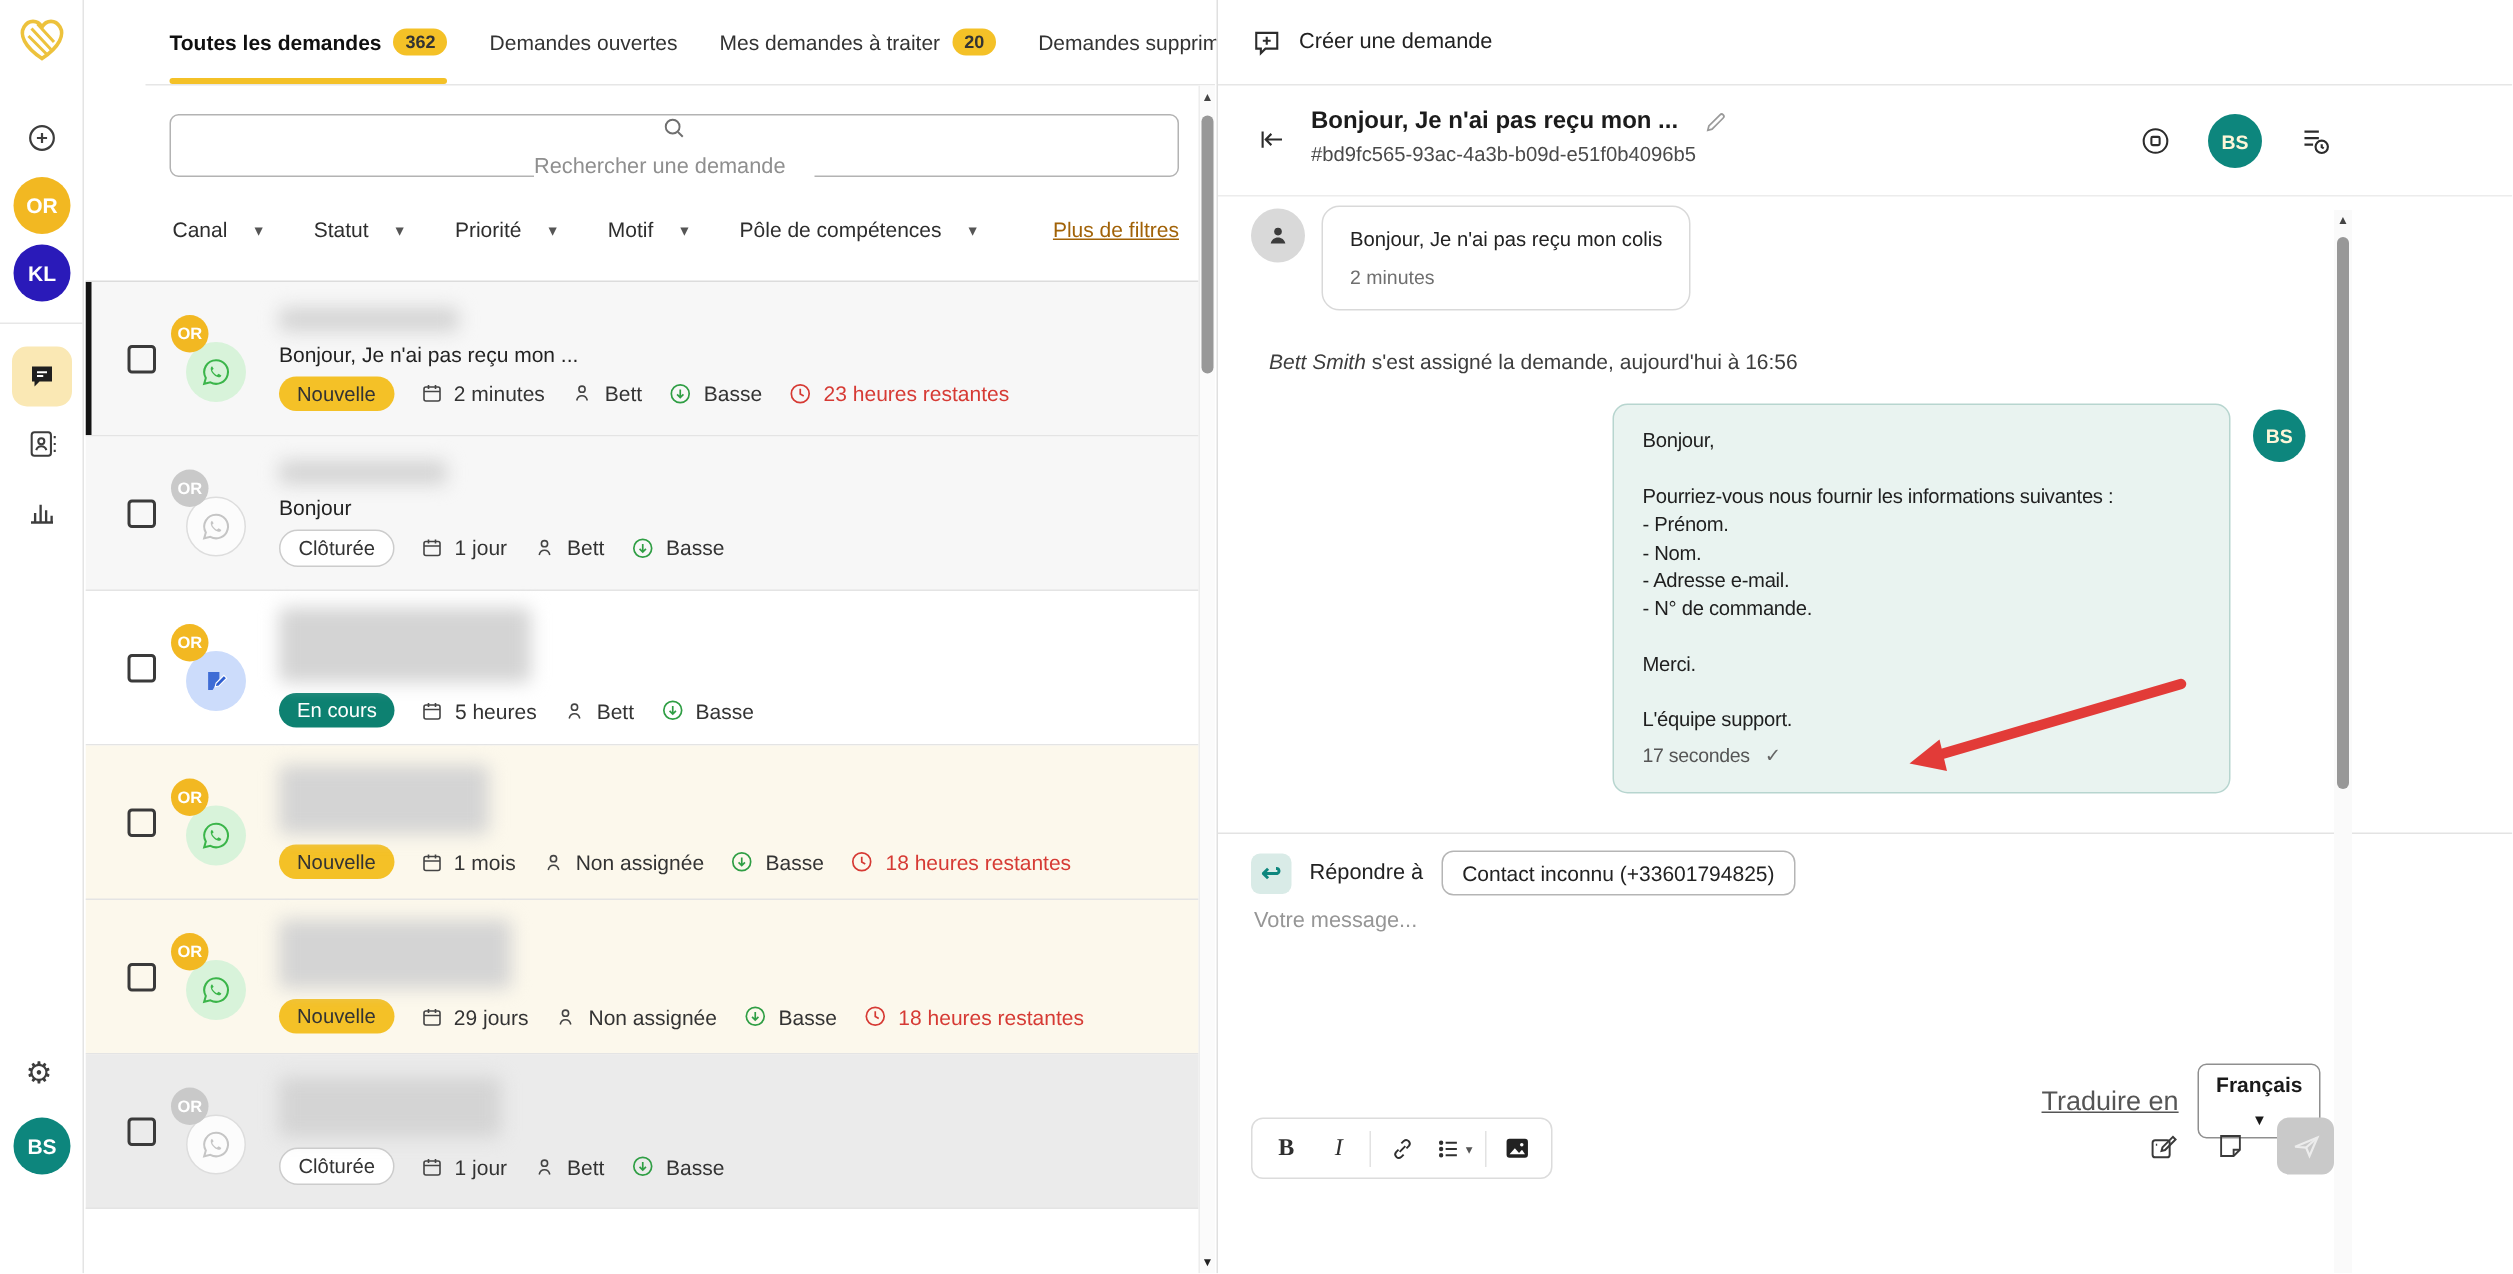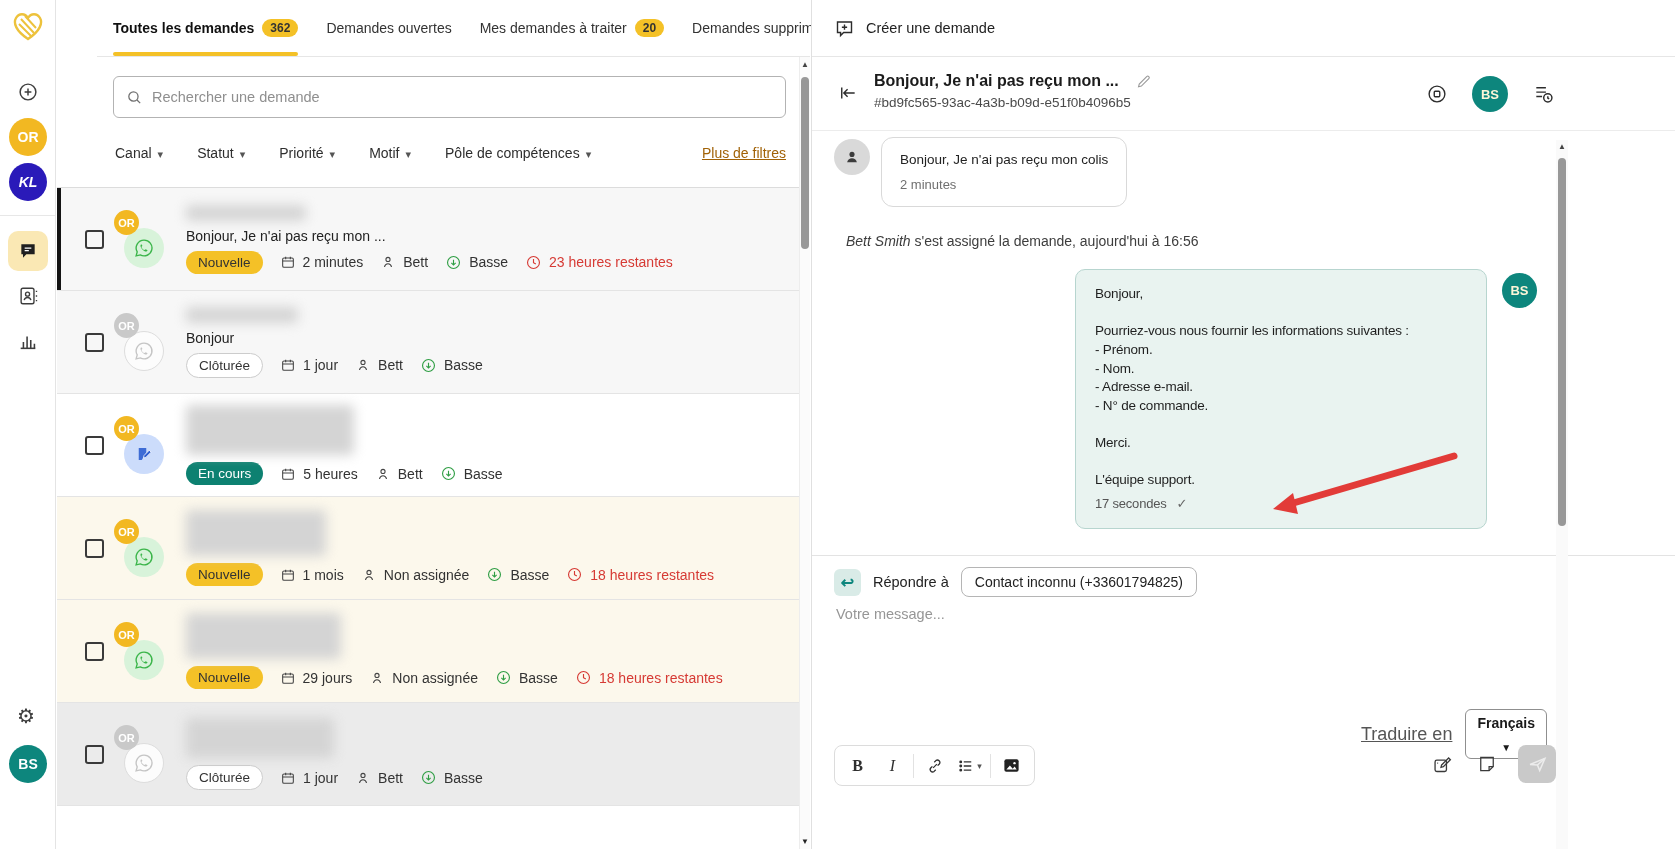--- a/index.html
+++ b/index.html
@@ -5,41 +5,41 @@
   * { margin:0; padding:0; box-sizing:border-box; }
   body { font-family:"Liberation Sans", sans-serif; background:#fff; }
   .page { position:relative; width:1675px; height:849px; background:#fff; overflow:hidden; color:#222; }
 
   
   .rail { position:absolute; left:0; top:0; width:56px; height:100%; background:#fff; border-right:1px solid #e4e4e4; }
   .rail .logo { position:absolute; left:8px; top:6px; }
   .rail .plus { position:absolute; left:17px; top:81px; }
   .s-avatar { position:absolute; left:9px; width:38px; height:38px; border-radius:50%; color:#fff; font-weight:bold; font-size:14px; display:flex; align-items:center; justify-content:center; }
   .av-or { top:118px; background:#f2b822; }
-  .av-kl { top:163px; background:#2a1ab9;font-style:italic; }
+  .av-kl { top:163px; background:#2a1ab9; }
   .rail-div { position:absolute; left:0; right:0; top:215px; border-top:1px solid #e7e7e7; }
   .nav-chat { position:absolute; left:8px; top:231px; width:40px; height:40px; border-radius:10px; background:#fae8b4; display:flex; align-items:center; justify-content:center; }
   .nav-plain { position:absolute; left:17px; display:flex; }
   .nav-contacts { top:285px; } .nav-stats { top:330px; }
   .rail-gear { position:absolute; left:17px; top:706px; font-size:20px; color:#3d3d3d; line-height:1; }
   .av-bs-rail { top:745px; background:#0d867d; }
 
   
   .left-panel { position:absolute; left:57px; top:0; width:753px; height:100%; background:#fff;padding-left:40px; }
   .tabs { height:57px; border-bottom:1px solid #e6e6e6; display:flex; align-items:center; gap:28px; padding:0 16px; }
   .tab { position:relative; height:100%; display:flex; align-items:center; gap:8px; font-size:14px; color:#333; cursor:default; white-space:nowrap; }
   .tab.active { font-weight:bold; color:#101010; }
   .tab.active::after { content:""; position:absolute; left:0; right:0; bottom:0; height:4px; background:#f4c127; border-radius:2px; }
   .count-badge { background:#f4c127; color:#333; font-size:12px; font-weight:bold; padding:2px 8px; border-radius:10px; }
   .search-wrap { padding:19px 24px 8px 16px; }
-  .search-box { height:42px; border:1px solid #b3b3b3; border-radius:6px; display:flex; align-items:center; gap:9px; padding:0 12px; background:#fff; }
+  .search-box { height:42px; border:1px solid #b3b3b3; border-radius:6px; display:flex; align-items:center; gap:9px; padding:0 12px; background:#fff;flex-direction:column; }
   .search-box input { border:none; outline:none; flex:1; font-size:14.5px; font-family:inherit; color:#333; }
   .search-box input::placeholder { color:#8f8f8f; }
   .filters { display:flex; align-items:center; gap:34px; padding:10px 24px 0 18px; font-size:14px; color:#2e2e2e; height:44px; }
-  .filter { display:flex; align-items:flex-end; gap:6px; white-space:nowrap; }
+  .filter { display:flex; align-items:center; gap:18px; white-space:nowrap; }
   .chev { font-size:11px; color:#555; }
   .more-filters { margin-left:auto; font-size:14px; color:#a16207;text-decoration:underline; }
 
   .list { position:absolute; top:187px; left:0; right:0; bottom:0; border-top:1px solid #dcdcdc; overflow:hidden; }
   .row { height:103px; border-bottom:1px solid #e4e4e4; display:flex; align-items:center; padding:0 26px 0 28px; position:relative; background:#fff; }
   .row.sel { background:#f7f7f7; }
   .row.sel::before { content:""; position:absolute; left:0; top:0; bottom:0; width:4px; background:#141414; }
   .row.gray { background:#f7f7f7; }
   .row.cream { background:#fcf8ec; }
   .row.dim { background:#ebebeb; }

